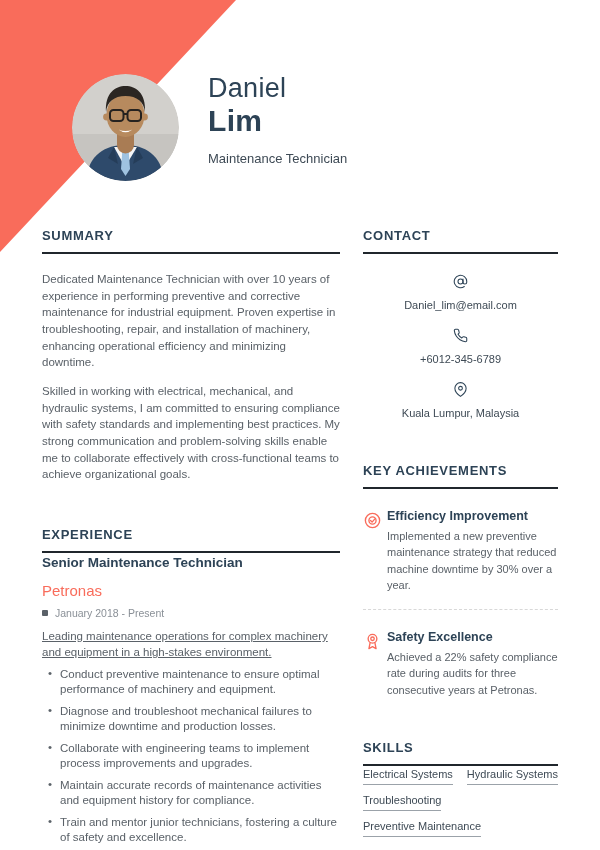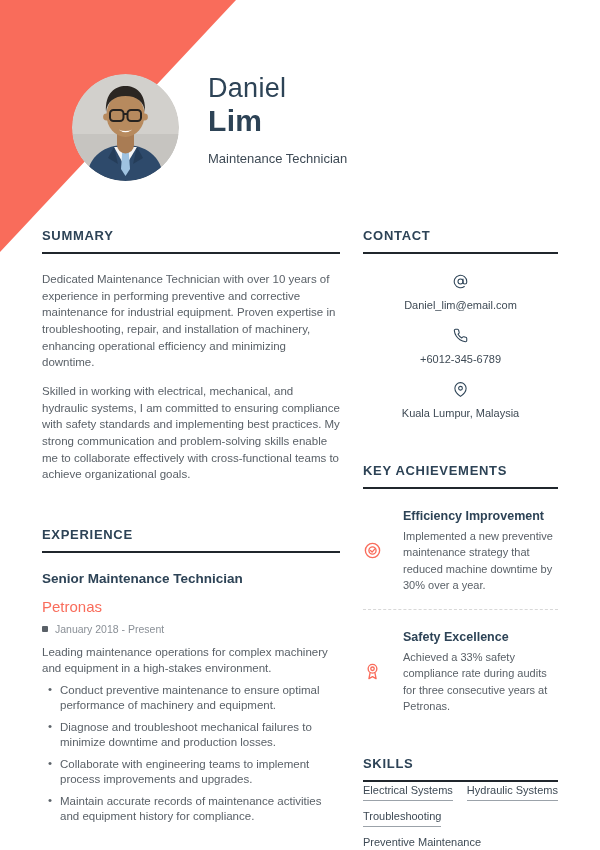--- a/index.html
+++ b/index.html
@@ -55,25 +55,25 @@
     background: #20262C;
     border: none;
   }
 
   
   .summary-text { margin-top: 17px; font-size: 11.5px; line-height: 1.45; color: #5A6168; }
   .summary-text + .summary-text { margin-top: 12px; }
 
   
   .experience-section { margin-top: 44px; }
-  .exp-job-title { margin-top: 18px; font-size: 13.5px; font-weight: 700; color: #2D4356; }
+  .exp-job-title { margin-top: 2px; font-size: 13.5px; font-weight: 700; color: #2D4356; }
   .exp-company   { margin-top: 12px; font-size: 15px; font-weight: 400; color: #F96C5B; }
   .exp-date-row  { margin-top: 8px; display: flex; align-items: center; gap: 7px; font-size: 10.5px; color: #8A9097; }
   .calendar-square { width: 6px; height: 6px; background: #5A6168; border-radius: 1px; flex: 0 0 auto; }
-  .exp-description { margin-top: 9px; font-size: 11.5px; line-height: 1.4; color: #5A6168; }
+  .exp-description { margin-top: 9px; font-size: 11.5px; line-height: 1.4; color: #5A6168; text-decoration: underline; }
   .exp-bullets { margin-top: 7px; list-style: none; }
   .exp-bullets li {
     position: relative;
     padding-left: 18px;
     margin-bottom: 7px;
     font-size: 11.5px;
     line-height: 1.3;
     color: #5A6168;
   }
   .exp-bullets li::before {
@@ -84,21 +84,21 @@
 
   
   .contact-row { display: flex; align-items: center; gap: 10px; margin-top: 16px; flex-direction: column; }
   .contact-row:first-of-type { margin-top: 19px; }
   .contact-icon { width: 16px; height: 16px; flex: 0 0 auto; display: flex; align-items: center; justify-content: center; }
   .contact-icon svg { width: 15px; height: 15px; stroke: #2D4356; fill: none; stroke-width: 1.7; stroke-linecap: round; stroke-linejoin: round; }
   .contact-value { font-size: 11px; color: #3E4A55; }
 
   
   .achievements-section { margin-top: 44px; }
-  .ach-item { display: flex; gap: 20px; margin-top: 20px; align-items: center; }
+  .ach-item { display: flex; gap: 4px; margin-top: 20px; }
   .ach-icon { width: 20px; flex: 0 0 auto; padding-top: 2px; }
   .ach-icon svg { width: 19px; height: 19px; stroke: #F96C5B; fill: none; stroke-width: 1.7; stroke-linecap: round; stroke-linejoin: round; }
   .ach-title { font-size: 12.5px; font-weight: 700; color: #2D4356; }
   .ach-text  { margin-top: 5px; font-size: 11px; line-height: 1.48; color: #5A6168; }
   .ach-divider { margin: 16px 0 0 0; border: none; border-top: 1px dashed #D8D8D8; }
 
   
   .skills-section { margin-top: 42px; }
   .skills-list { margin-top: 2px; display: flex; flex-wrap: wrap; column-gap: 14px; row-gap: 9px; }
   .skill-item {
@@ -179,20 +179,21 @@
         <div class="exp-date-row">
           <span class="calendar-square"></span>
           <span>January 2018 - Present</span>
         </div>
         <p class="exp-description">Leading maintenance operations for complex machinery and equipment in a high-stakes environment.</p>
         <ul class="exp-bullets">
           <li>Conduct preventive maintenance to ensure optimal performance of machinery and equipment.</li>
           <li>Diagnose and troubleshoot mechanical failures to minimize downtime and production losses.</li>
           <li>Collaborate with engineering teams to implement process improvements and upgrades.</li>
           <li>Maintain accurate records of maintenance activities and equipment history for compliance.</li>
+          <li>Train and mentor junior technicians, fostering a culture of safety and excellence.</li>
         </ul>
 
       </div>
     </section>
 
   </div>
 
   <div class="col-right">
 
     <section>
@@ -252,21 +253,21 @@
       <div class="ach-item">
         <span class="ach-icon">
           <svg viewBox="0 0 24 24">
               <circle cx="12" cy="8.5" r="5.5"></circle>
               <circle cx="12" cy="8.5" r="2.2"></circle>
               <path d="M9 13.5L7.5 21l4.5-2.6L16.5 21 15 13.5"></path>
             </svg>
         </span>
         <div>
           <div class="ach-title">Safety Excellence</div>
-          <p class="ach-text">Achieved a 33% safety compliance rate during audits for three consecutive years at Petronas.</p>
+          <p class="ach-text">Achieved a 22% safety compliance rate during audits for three consecutive years at Petronas.</p>
         </div>
       </div>
     </section>
 
     <section class="skills-section">
       <h2 class="section-heading">SKILLS</h2>
       <hr class="section-rule">
       <div class="skills-list">
         <span class="skill-item">Electrical Systems</span>
         <span class="skill-item">Hydraulic Systems</span>

